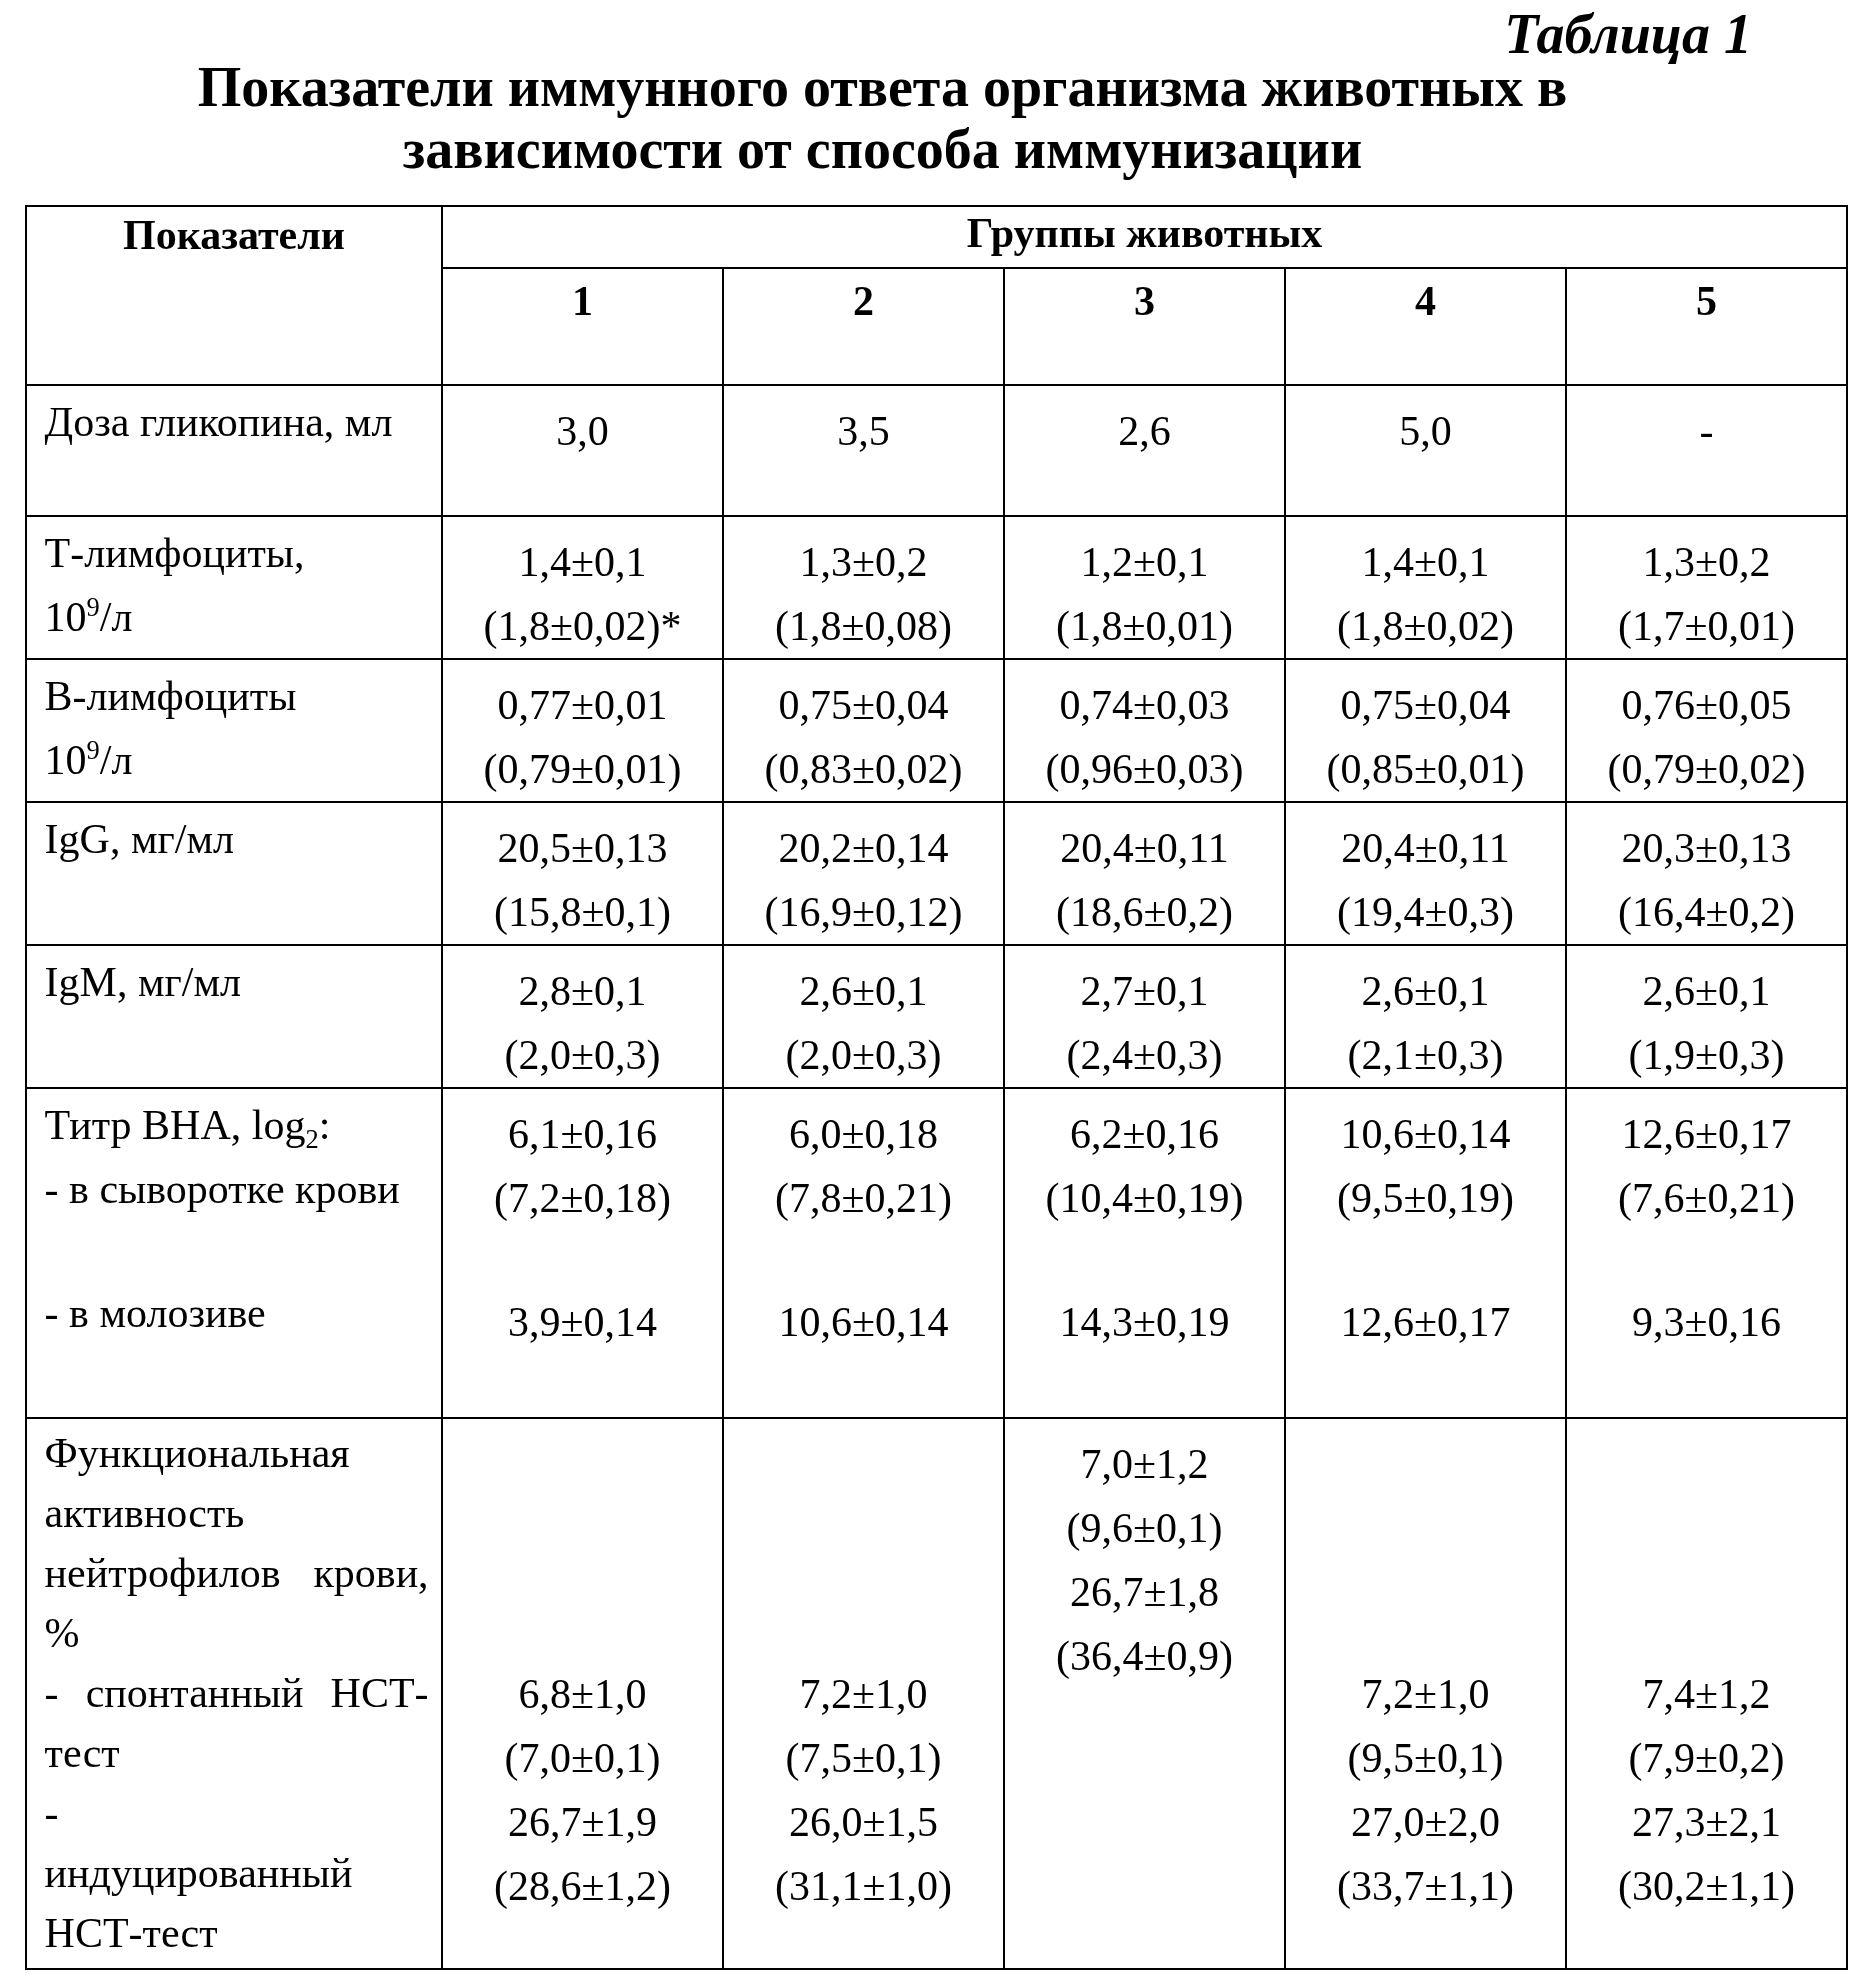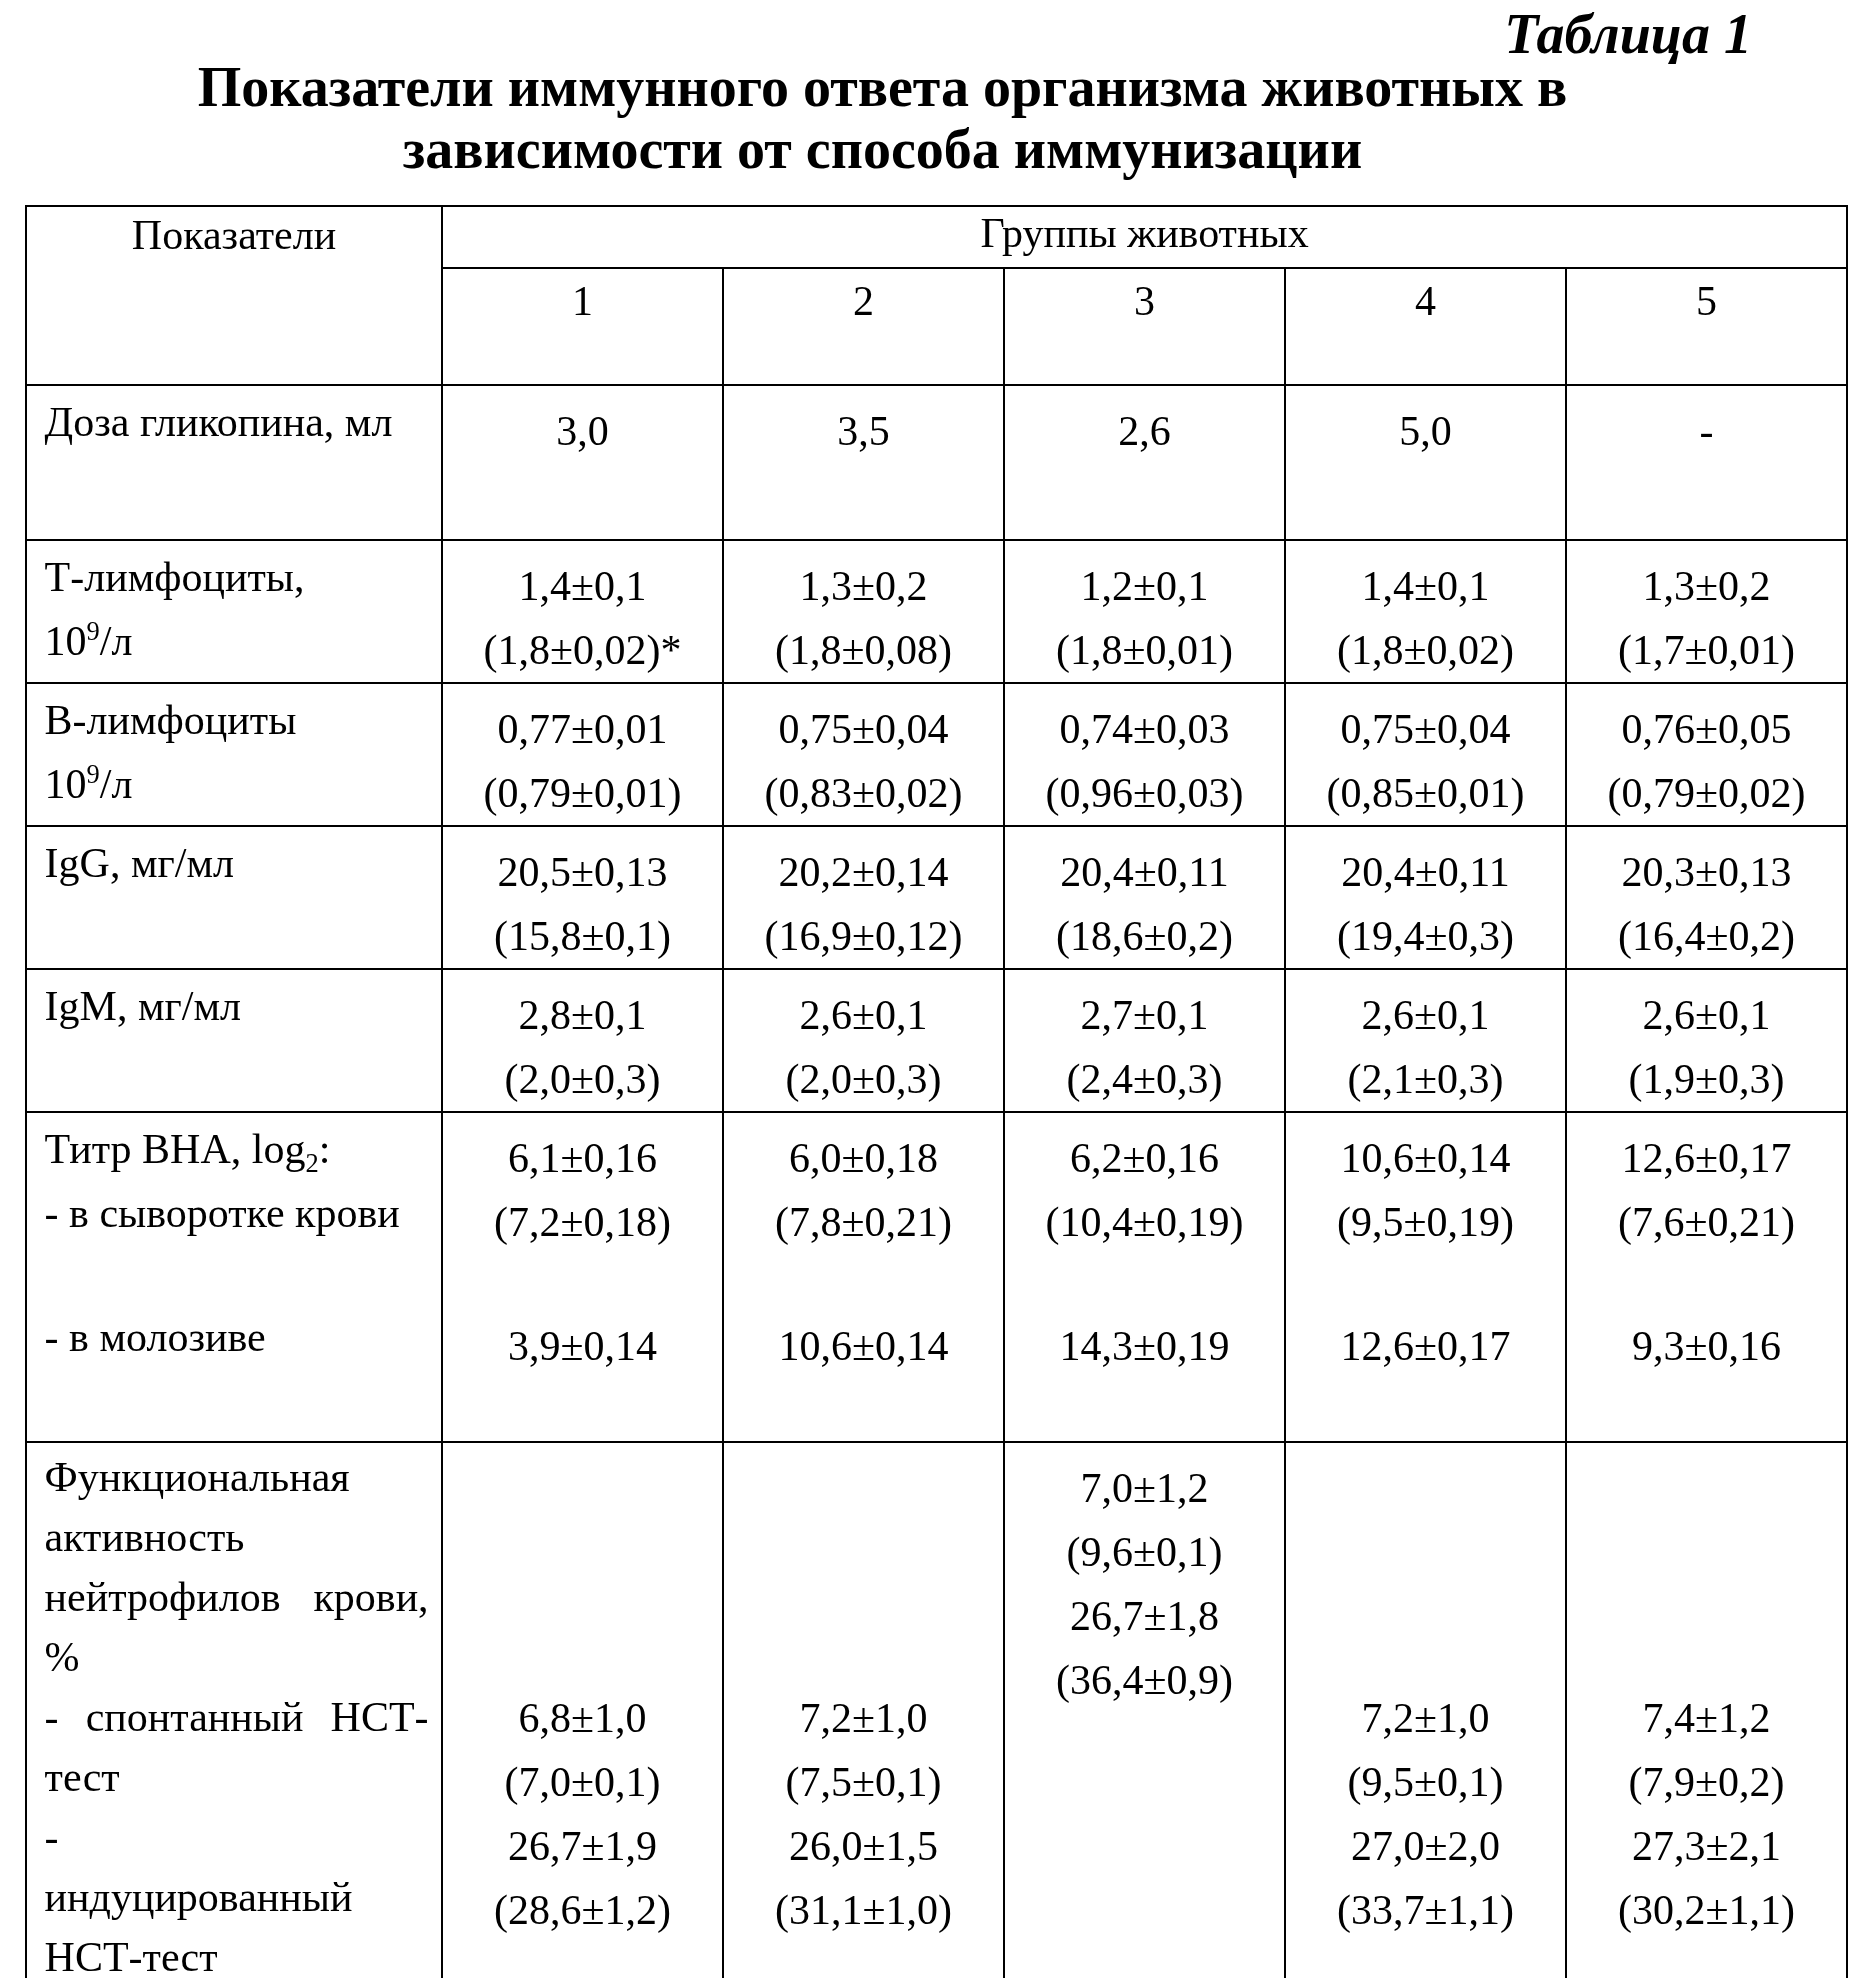--- a/index.html
+++ b/index.html
@@ -4,21 +4,21 @@
 <style>
   html, body { margin:0; padding:0; background:#ffffff; }
   body { width:1862px; height:1979px; position:relative; overflow:hidden;
          font-family:"Liberation Serif","DejaVu Serif",serif; color:#000; }
   .table-no { position:absolute; right:110px; top:1.8px; font-size:56px; font-weight:bold;font-style:italic; }
   .title { position:absolute; left:53px; width:1659px; top:56px; text-align:center;
            font-size:56px; font-weight:bold; line-height:62px; }
   table { position:absolute; left:25px; top:205px; width:1820px; border-collapse:collapse;
           table-layout:fixed; }
   td, th { border:2.6px solid #000; font-size:42px; line-height:64px; vertical-align:top; padding:0; }
-  th { font-weight:normal; text-align:center; }
+  th { font-weight:bold; text-align:center; }
   td.lab { padding:3.5px 12.4px 0 17.6px; text-align:justify; }
   td.val { text-align:center; padding-top:13px; }
   col.c0 { width:416px; }
   col.cg { width:281px; }
   .sup { font-size:26.5px; vertical-align:super; line-height:0; }
   .sub { font-size:26.5px; vertical-align:sub; line-height:0; }
   .gap { display:block; height:60px; }
   .footnote { position:absolute; left:44px; top:1974px; font-size:42px; }
   .footnote .star { font-size:30px; vertical-align:super; }
 </style>
@@ -43,21 +43,21 @@
     <th colspan="5" style="line-height:53px">Группы животных</th>
   </tr>
   <tr style="height:117px">
     <th>1</th>
     <th>2</th>
     <th>3</th>
     <th>4</th>
     <th>5</th>
   </tr>
 
-  <tr style="height:155px">
+  <tr style="height:131px">
     <td class="lab">Доза гликопина, мл</td>
     <td class="val">3,0</td>
     <td class="val">3,5</td>
     <td class="val">2,6</td>
     <td class="val">5,0</td>
     <td class="val">-</td>
   </tr>
 
   <tr style="height:132px">
     <td class="lab">

